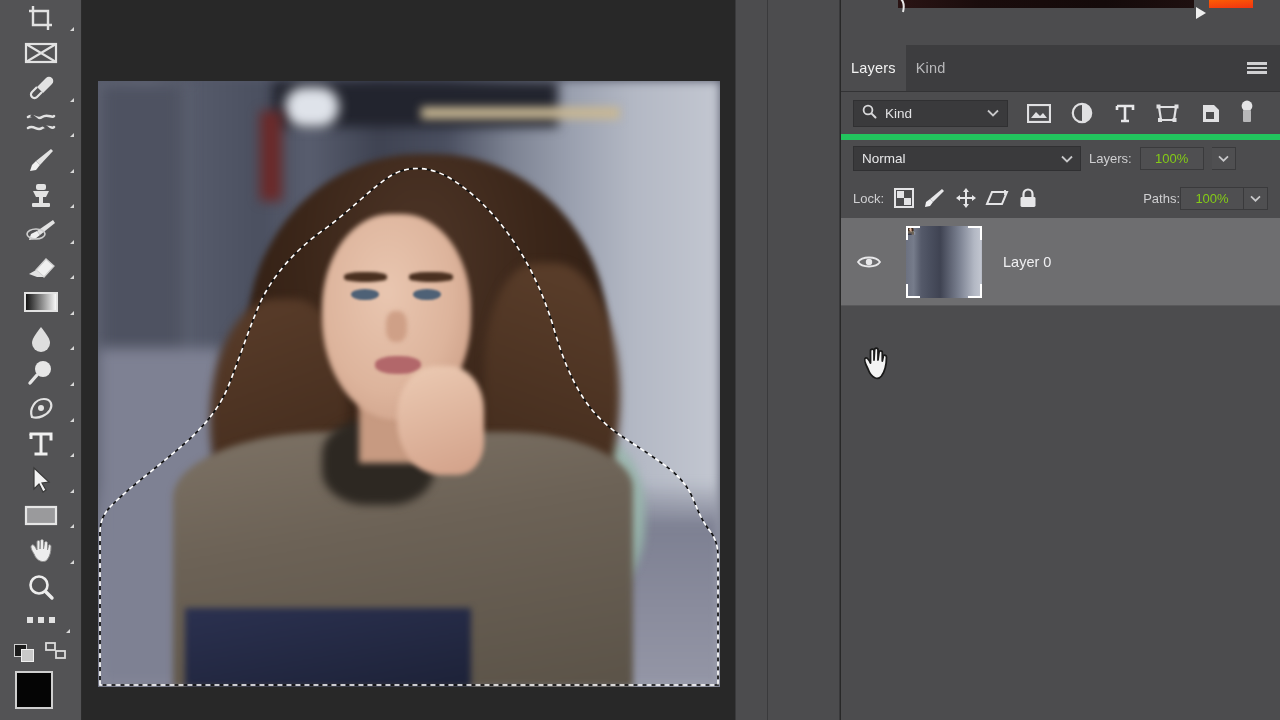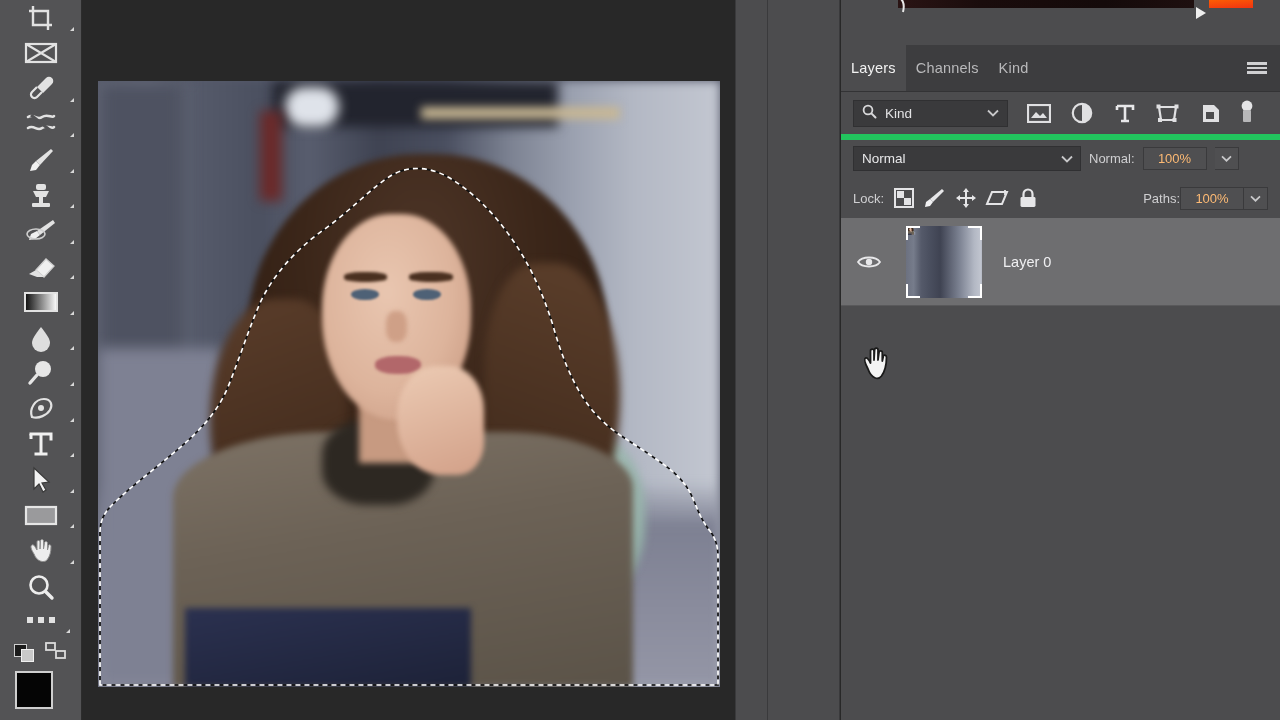--- a/index.html
+++ b/index.html
@@ -178,21 +178,21 @@
   #blend-select {
     width: 228px; height: 25px; background: #3a3a3c; border: 1px solid #303032;
     display: flex; align-items: center; padding: 0 8px;
     font-size: 13.5px; color: #e8e8ea; cursor: pointer; position: relative;
   }
   #blend-select .chev { position: absolute; right: 7px; }
   .lbl { font-size: 13px; color: #cfcfd1; white-space: nowrap; }
   .numbox {
     width: 64px; height: 23px; background: #4f4f51; border: 1px solid #3a3a3c;
     display: flex; align-items: center; justify-content: center;
-    font-size: 13px; color: #fdba74; cursor: text;
+    font-size: 13px; color: #84cc16; cursor: text;
   }
   .stepper { width: 24px; height: 23px; background: #4f4f51; border: 1px solid #3a3a3c; border-left: none;
     display: flex; align-items: center; justify-content: center; cursor: pointer; }
 
   #lock-row {
     position: absolute; left: 0; top: 180px; width: 439px; height: 36px;
     display: flex; align-items: center; padding: 0 12px; 
   }
   .lock-ico { width: 31px; height: 26px; display: flex; align-items: center; justify-content: center; cursor: pointer; }
 
@@ -455,23 +455,20 @@
       </svg>
       <span class="play-tri" title="Play"></span>
       <div id="histo-swatch"></div>
     </div>
 
     <div id="tabs-row">
       <div class="tab active">
         <span>Layers</span>
       </div>
       <div class="tab">
-        <span>Channels</span>
-      </div>
-      <div class="tab">
         <span>Kind</span>
       </div>
       <div id="panel-menu" title="Panel Menu">
         <span>
             <i></i>
             <i></i>
             <i></i>
           </span>
       </div>
     </div>
@@ -537,21 +534,21 @@
 
     <div id="blend-row">
       <div id="blend-select">
         <span>Normal</span>
         <span class="chev">
           <svg width="12" height="8" viewBox="0 0 12 8">
               <path d="M1 1.5 L6 6.5 L11 1.5" fill="none" stroke="#c8c8ca" stroke-width="1.8"></path>
             </svg>
         </span>
       </div>
-      <span class="lbl">Normal:</span>
+      <span class="lbl">Layers:</span>
       <span class="numbox">100%</span>
       <span class="stepper">
         <svg width="11" height="7" viewBox="0 0 11 7">
             <path d="M1 1.3 L5.5 5.7 L10 1.3" fill="none" stroke="#c8c8ca" stroke-width="1.7"></path>
           </svg>
       </span>
     </div>
 
     <div id="lock-row">
       <span class="lbl" style="margin-right:4px">Lock:</span>

